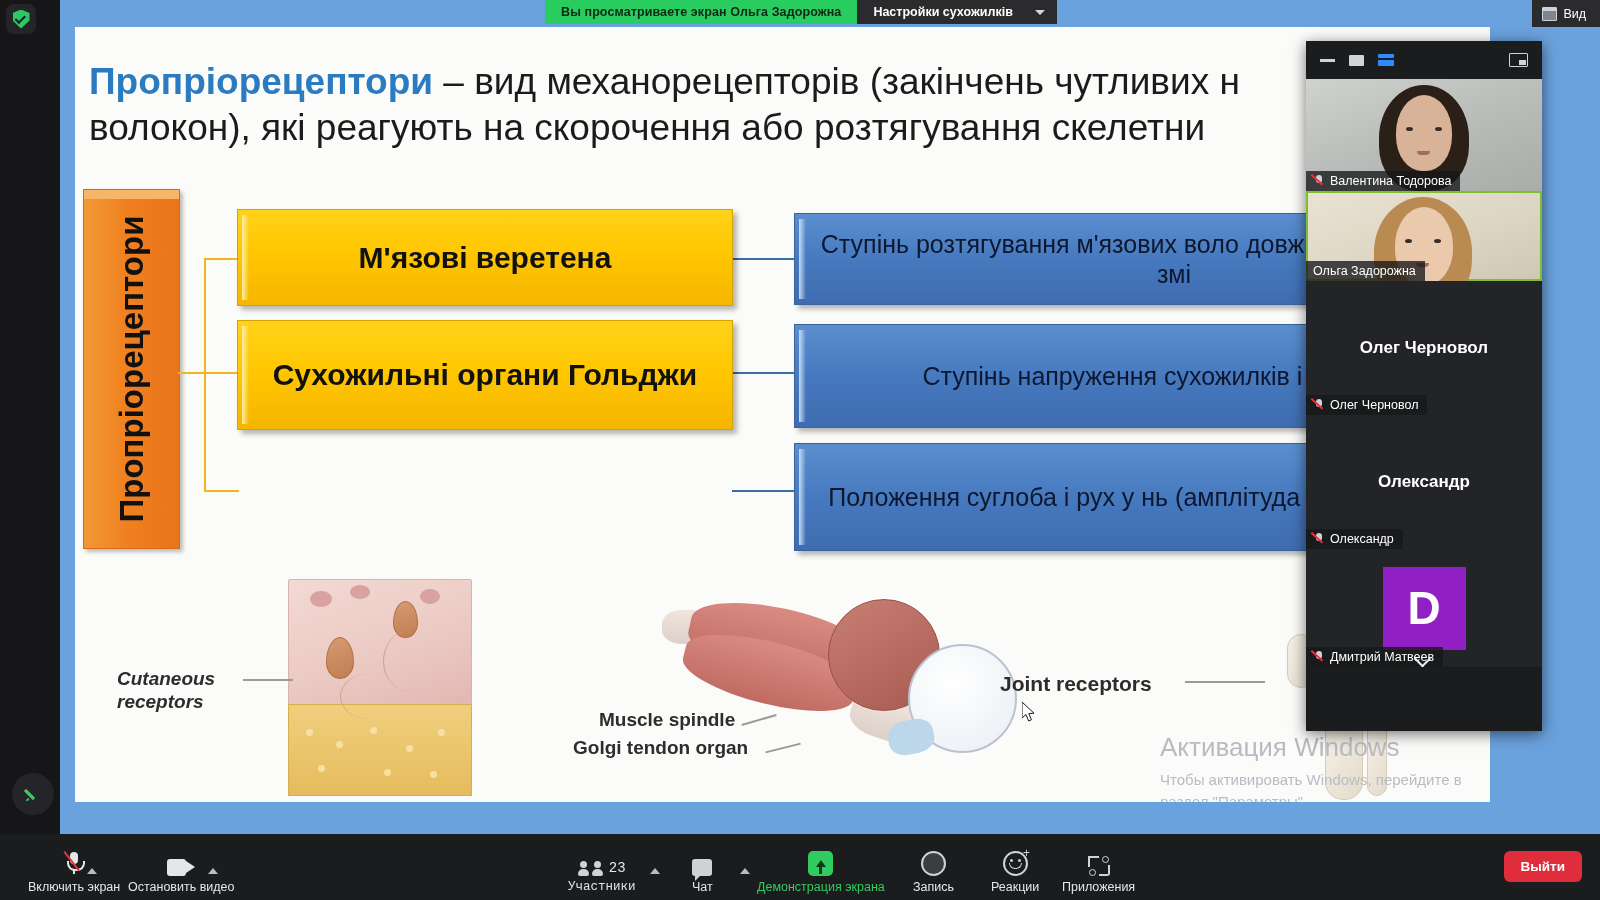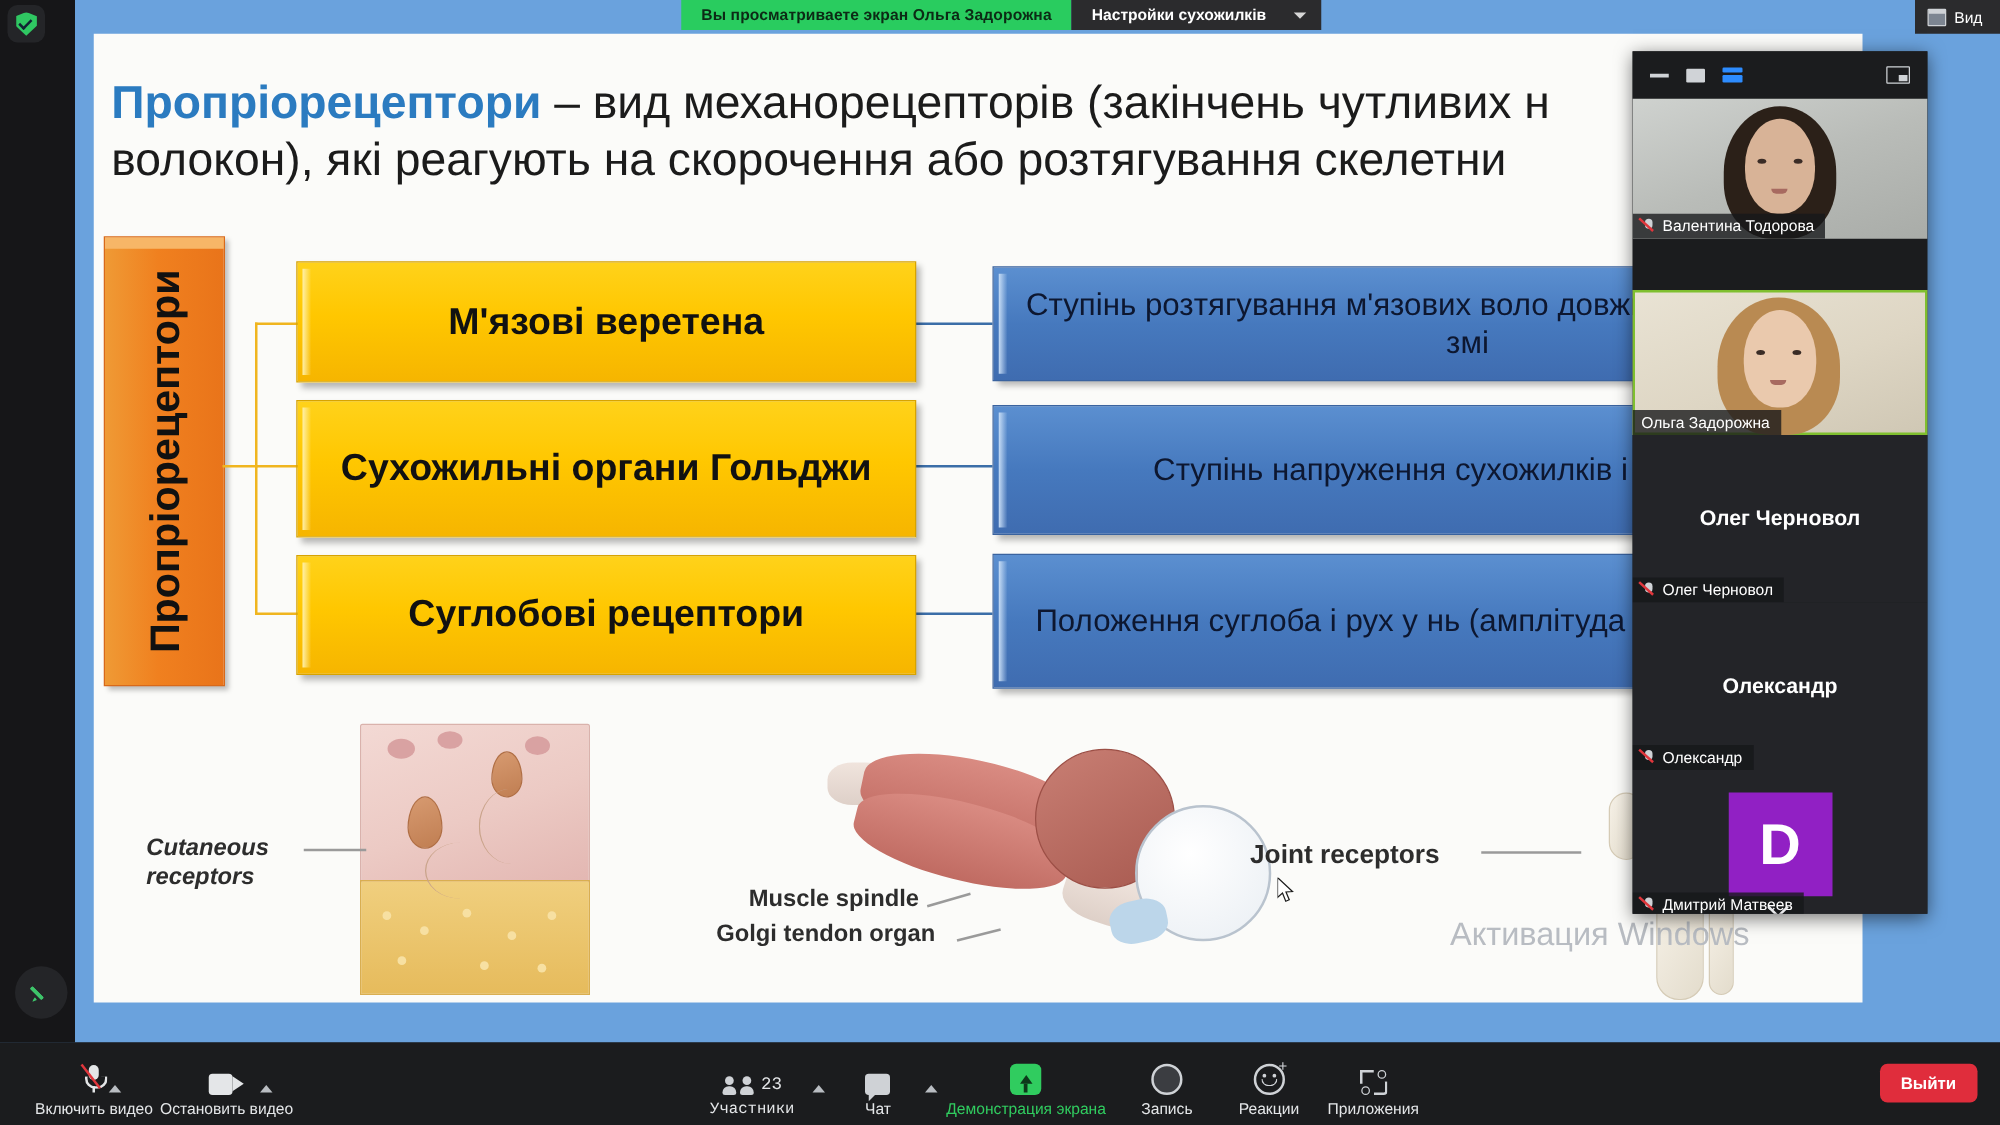--- a/index.html
+++ b/index.html
@@ -128,22 +128,22 @@
   .ic-speak i:nth-child(1){height:4px;width:16px;}
   .ic-speak i:nth-child(2){height:6px;width:16px;}
   .ic-grid{width:15px;height:15px;display:grid;grid-template-columns:repeat(3,1fr);
       grid-template-rows:repeat(3,1fr);gap:2px;}
   .ic-grid i{background:#d0d3d7;border-radius:.5px;}
   .ic-pip{width:17px;height:12px;border:1.6px solid #d0d3d7;border-radius:1px;position:relative;margin-left:auto;}
   .ic-pip:after{content:"";position:absolute;right:1px;bottom:1px;width:7px;height:5px;background:#d0d3d7;}
 
   .tile{position:relative;width:236px;overflow:hidden;background:#232428;}
   .tile.video1{height:112px;background:linear-gradient(160deg,#cfd2cf 0%,#b9bcb8 50%,#a9aca8 100%);}
-  .tile.video2{height:116px;background:linear-gradient(160deg,#e9e3d4 0%,#ded6c4 55%,#cfc7b4 100%);
-      outline:2px solid #7fbf2f;outline-offset:-2px;margin-top:41px;}
+  .tile.video2{height:90px;background:linear-gradient(160deg,#e9e3d4 0%,#ded6c4 55%,#cfc7b4 100%);
+      outline:2px solid #7fbf2f;outline-offset:-2px;}
   .tile.blank{height:134px;background:#232428;display:flex;align-items:center;justify-content:center;}
   .tile.avatar{height:118px;background:#232428;display:flex;align-items:center;justify-content:center;}
   .tile .nameplate{position:absolute;left:0;bottom:0;display:flex;align-items:center;gap:5px;
       background:rgba(22,23,26,.78);padding:3px 9px 3px 7px;color:#fff;font-size:12.5px;max-width:228px;}
   .tile .bigname{color:#fff;font-size:17px;font-weight:bold;}
   .mute{width:12px;height:13px;position:relative;flex:none;}
   .mute:before{content:"";position:absolute;left:3px;top:0;width:6px;height:8px;border-radius:3px;
       background:#cfd2d6;}
   .mute:after{content:"";position:absolute;left:-1px;top:-1px;width:15px;height:2px;background:#e0363c;
       transform:rotate(42deg);transform-origin:0 0;}
@@ -256,21 +256,20 @@
     <div class="conn" style="left:129px;top:231px;width:35px;height:2px;"></div>
     <div class="conn" style="left:129px;top:345px;width:35px;height:2px;"></div>
     <div class="conn" style="left:129px;top:463px;width:35px;height:2px;"></div>
 
     <div class="conn-blue" style="left:657px;top:231px;width:62px;height:2px;"></div>
     <div class="conn-blue" style="left:657px;top:345px;width:62px;height:2px;"></div>
     <div class="conn-blue" style="left:657px;top:463px;width:62px;height:2px;"></div>
 
     <div class="ybox" style="left:162px;top:182px;width:496px;height:97px;">М'язові веретена</div>
     <div class="ybox" style="left:162px;top:293px;width:496px;height:110px;">Сухожильні органи Гольджи</div>
-    <div class="ybox" style="left:162px;top:417px;width:496px;height:96px;">Суглобові рецептори</div>
 
     <div class="bbox" style="left:719px;top:186px;width:760px;height:92px;">Ступінь розтягування м'язових воло довжини і швидкість цієї змі</div>
     <div class="bbox" style="left:719px;top:297px;width:760px;height:104px;">Ступінь напруження сухожилків і шви зміни</div>
     <div class="bbox" style="left:719px;top:416px;width:760px;height:108px;">Положення суглоба і рух у нь (амплітуда згинання і розгина</div>
 
     <div class="skin">
       <div class="top"></div>
       <div class="bot"></div>
       <div class="corp" style="left:38px;top:58px;width:26px;height:40px;"></div>
       <div class="corp" style="left:105px;top:22px;width:23px;height:35px;"></div>
@@ -311,20 +310,21 @@
       <div class="bone" style="left:22px;top:62px;width:26px;height:52px;border-radius:14px;"></div>
       <div class="bone" style="left:48px;top:122px;width:58px;height:30px;border-radius:20px 20px 10px 10px;"></div>
       <div class="bone" style="left:60px;top:146px;width:36px;height:80px;border-radius:12px 12px 18px 18px;"></div>
       <div class="bone" style="left:102px;top:150px;width:18px;height:72px;border-radius:10px;"></div>
     </div>
     <div class="illus-label" style="left:925px;top:644px;font-size:21px;">Joint receptors</div>
     <div class="leader" style="left:1110px;top:654px;width:80px;"></div>
 
     <div class="wm">
       <div class="t1">Активация Windows</div>
+      <div class="t2">Чтобы активировать Windows, перейдите в раздел "Параметры".</div>
     </div>
   </div>
 
   <svg class="cursor" viewBox="0 0 14 20">
     <path d="M0 0 L0 16 L4 12.5 L6.6 19 L9.4 17.8 L6.8 11.6 L12 11.2 Z" fill="#ffffff" stroke="#1d1d1d" stroke-width="1"></path>
   </svg>
 
   <div class="vpanel">
     <div class="vhead">
       <span class="i">
@@ -408,21 +408,21 @@
 
     <div class="tb-item" style="left:28px;">
       <span class="tb-ico">
         <span class="ico-mic">
             <i class="cap2"></i>
             <i class="arc"></i>
             <i class="stem"></i>
             <i class="slash"></i>
           </span>
       </span>
-      <span>Включить видео</span>
+      <span>Включить экран</span>
     </div>
     <div class="tb-caret" style="left:87px;"></div>
 
     <div class="tb-item" style="left:128px;">
       <span class="tb-ico">
         <span class="ico-cam">
             <i class="bodyc"></i>
             <i class="lens"></i>
           </span>
       </span>

